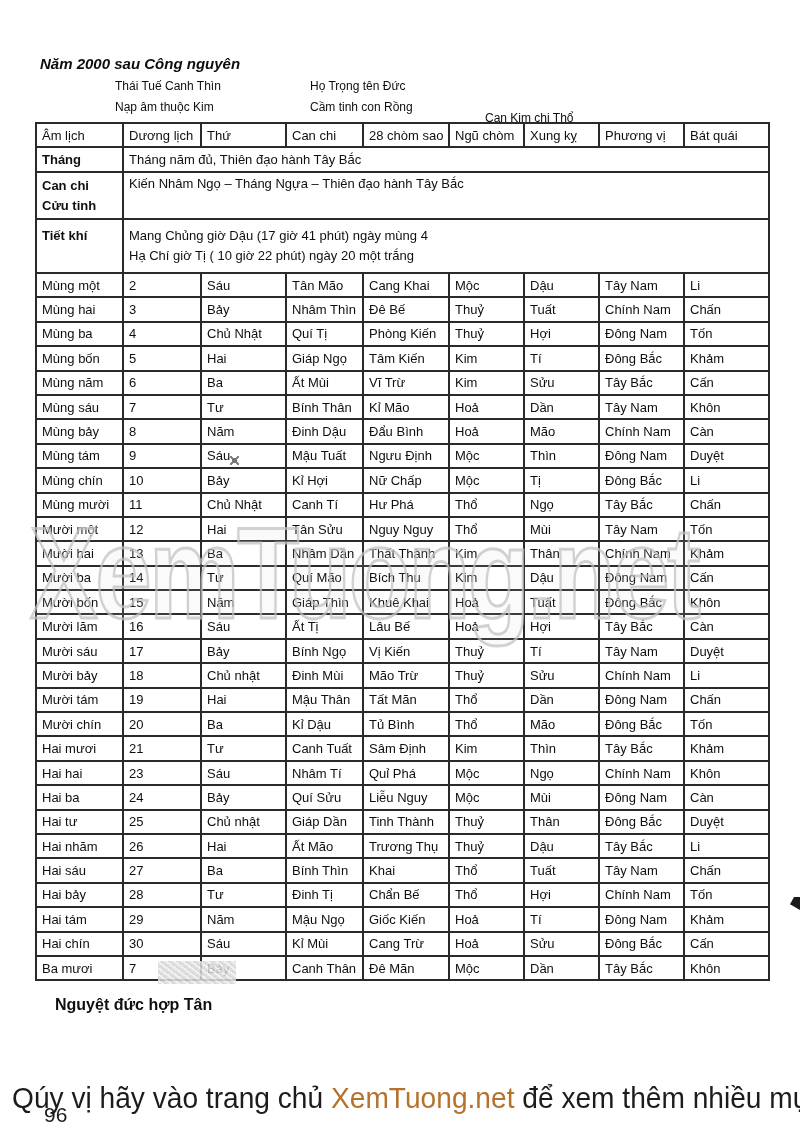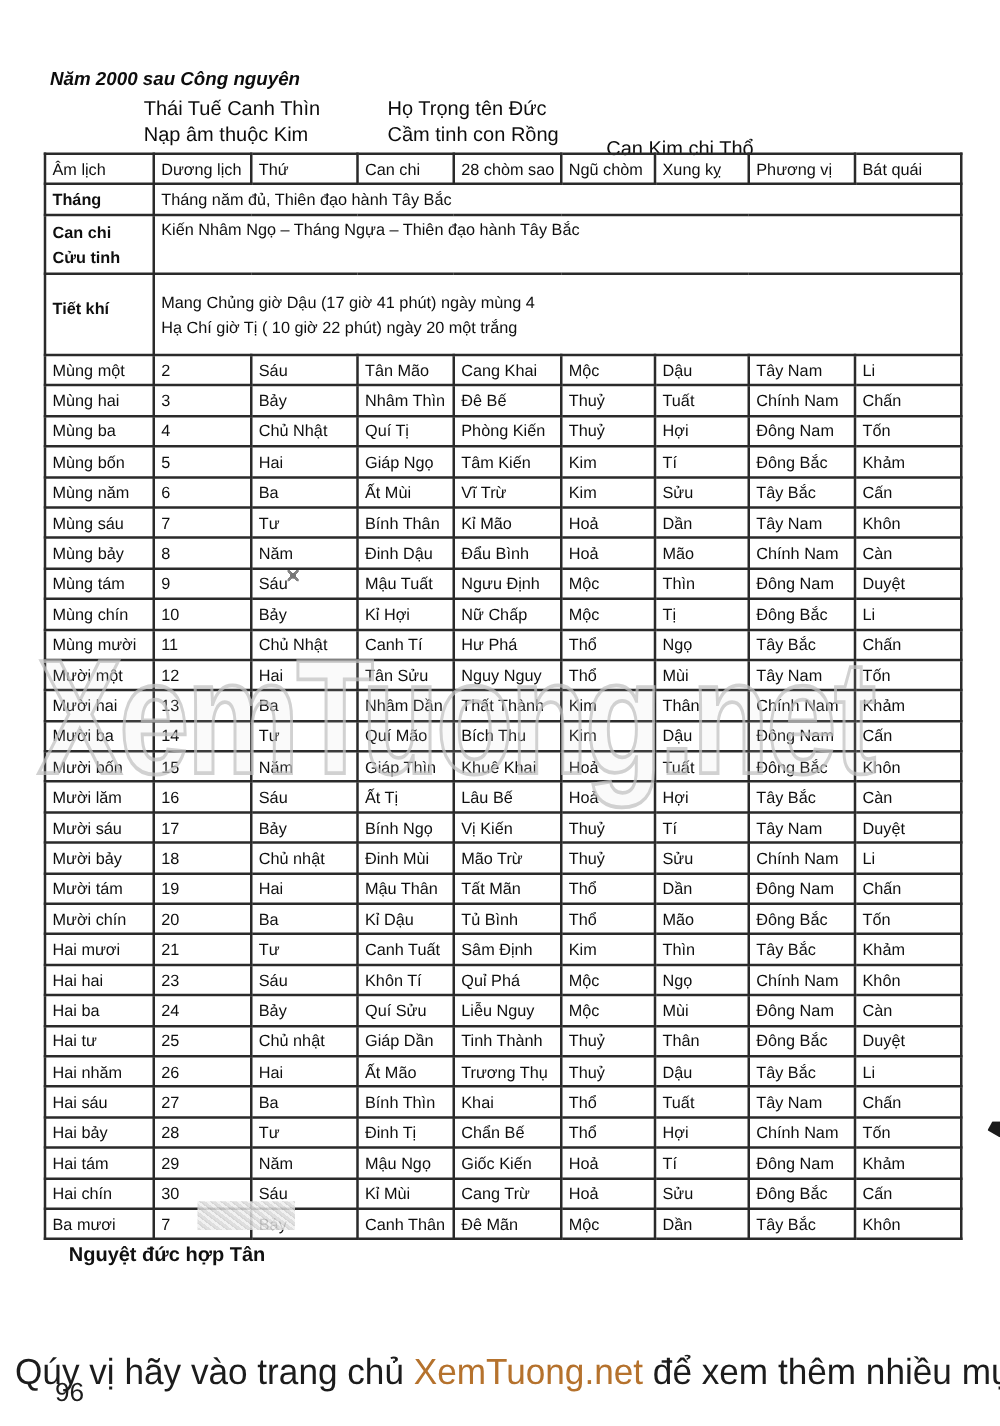--- a/index.html
+++ b/index.html
@@ -11,21 +11,21 @@
     color:#111;
     overflow:hidden;
     margin:0 auto;
   }
   
   .year-title{
     position:absolute;left:40px;top:55px;
     font-size:15px;font-weight:bold;font-style:italic;
     color:#0d0d0d;
   }
-  .hdr-line{position:absolute;font-size:16px;color:#0d0d0d;white-space:nowrap;}
+  .hdr-line{position:absolute;font-size:12px;color:#0d0d0d;white-space:nowrap;}
   .hl1a{left:115px;top:79px;}
   .hl1b{left:310px;top:79px;}
   .hl1c{left:485px;top:79px;margin-top:32px;}
   .hl2a{left:115px;top:100px;}
   .hl2b{left:310px;top:100px;}
 
   
   .cal-table{
     position:absolute;left:35px;top:122px;
     width:733px;
@@ -137,21 +137,21 @@
         <td colspan="8">Tháng năm đủ, Thiên đạo hành Tây Bắc</td>
       </tr>
       <tr class="r-canchi">
         <td class="info-label two-line">
           <span>Can chi</span><br>
           <span>Cửu tinh</span>
         </td>
         <td colspan="8" style="vertical-align:top;padding-top:3px;margin-top:36px;">Kiến Nhâm Ngọ – Tháng Ngựa – Thiên đạo hành Tây Bắc</td>
       </tr>
       <tr class="r-tietkhi">
-        <td class="info-label" style="vertical-align:top;padding-top:19px;">Tiết khí</td>
+        <td class="info-label" style="vertical-align:top;padding-top:8px;">Tiết khí</td>
         <td colspan="8" class="two-line">
           <span>Mang Chủng giờ Dậu (17 giờ 41 phút) ngày mùng 4</span><br>
           <span>Hạ Chí giờ Tị ( 10 giờ 22 phút) ngày 20 một trắng</span>
         </td>
       </tr>
     </tbody>
     <thead>
       <tr>
           <th>Âm lịch</th>
           <th>Dương lịch</th>
@@ -382,21 +382,21 @@
           <td>Sâm Định</td>
           <td>Kim</td>
           <td>Thìn</td>
           <td>Tây Bắc</td>
           <td>Khảm</td>
         </tr>
         <tr>
           <td>Hai hai</td>
           <td>23</td>
           <td>Sáu</td>
-          <td>Khôn Tí</td>
+          <td>Nhâm Tí</td>
           <td>Quỉ Phá</td>
           <td>Mộc</td>
           <td>Ngọ</td>
           <td>Chính Nam</td>
           <td>Khôn</td>
         </tr>
         <tr>
           <td>Hai ba</td>
           <td>24</td>
           <td>Bảy</td>

